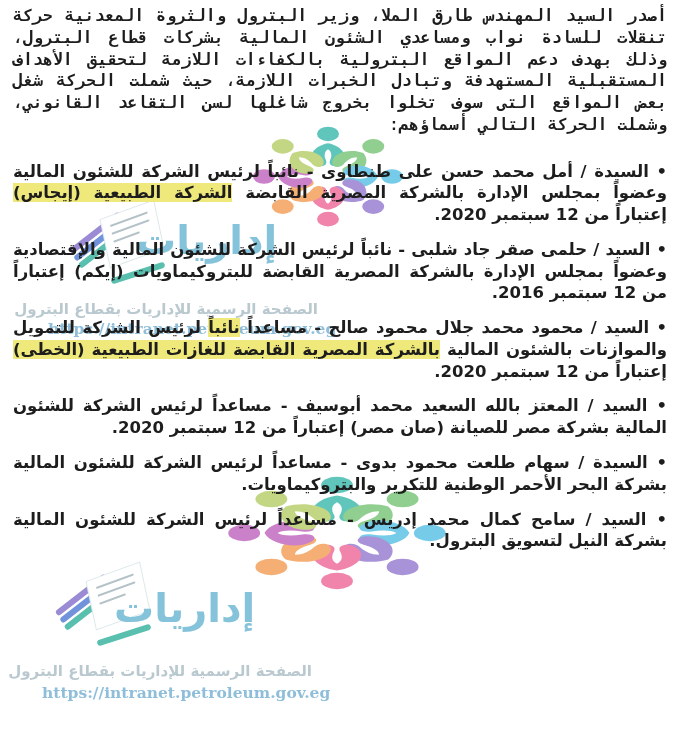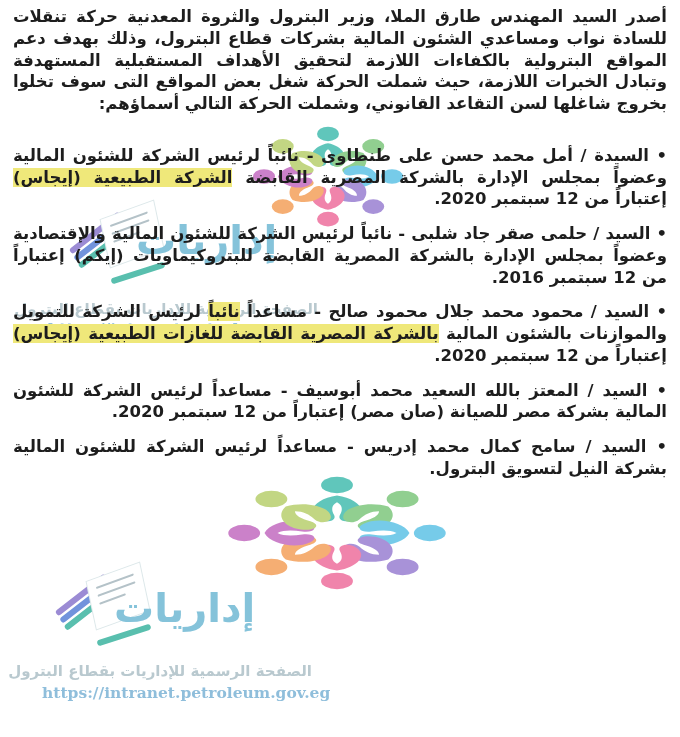--- a/index.html
+++ b/index.html
@@ -23,21 +23,21 @@
   
   .content{position:relative;z-index:2;padding:6px 13px 0 13px;}
   .para{
     margin:0 0 13px 0;
     font-size:16.5px;
     font-weight:bold;
     line-height:1.32;
     color:var(--text-color);
     text-align:justify;
   }
-  .intro{margin-bottom:30px;}
+  .intro{margin-bottom:24px;font-family:Liberation Mono, monospace;}
   .hl{background:var(--hl-color);}
   
   .wm{position:absolute;z-index:1;}
   .wm-circle-1{left:228px;top:110px;width:200px;height:133px;opacity:.85;}
   .wm-circle-2{left:192px;top:458px;width:290px;height:150px;opacity:.85;}
   .wm svg{width:100%;height:100%;display:block;}
   .wm-logo{direction:ltr;}
   .wm-logo-1{left:48px;top:208px;width:280px;height:135px;}
   .wm-logo-2{left:42px;top:562px;width:280px;height:142px;}
   .wm-brand{
@@ -164,18 +164,19 @@
     </div>
     <div class="wm-brand">إداريات</div>
     <div class="wm-caption">الصفحة الرسمية للإداريات بقطاع البترول</div>
     <div class="wm-url">https://intranet.petroleum.gov.eg</div>
   </div>
 
   <div class="content">
     <p class="para intro">أصدر السيد المهندس طارق الملا، وزير البترول والثروة المعدنية حركة تنقلات للسادة نواب ومساعدي الشئون المالية بشركات قطاع البترول، وذلك بهدف دعم المواقع البترولية بالكفاءات اللازمة لتحقيق الأهداف المستقبلية المستهدفة وتبادل الخبرات اللازمة، حيث شملت الحركة شغل بعض المواقع التى سوف تخلوا بخروج شاغلها لسن التقاعد القانوني، وشملت الحركة التالي أسماؤهم:</p>
     <p class="para bullet"><span>• </span><span>السيدة / أمل محمد حسن على طنطاوى - نائباً لرئيس الشركة للشئون المالية وعضواً بمجلس الإدارة بالشركة المصرية القابضة </span><span class="hl">الشركة الطبيعية (إيجاس)</span><span> إعتباراً من 12 سبتمبر 2020.</span></p>
     <p class="para bullet"><span>• </span><span>السيد / حلمى صقر جاد شلبى - نائباً لرئيس الشركة للشئون المالية والإقتصادية وعضواً بمجلس الإدارة بالشركة المصرية القابضة للبتروكيماويات (إيكم) إعتباراً من 12 سبتمبر 2016.</span></p>
-    <p class="para bullet"><span>• </span><span>السيد / محمود محمد جلال محمود صالح - مساعداً </span><span class="hl">نائباً</span><span> لرئيس الشركة للتمويل والموازنات بالشئون المالية </span><span class="hl">بالشركة المصرية القابضة للغازات الطبيعية (إيجاس)</span><span> إعتباراً من 12 سبتمبر 2020.</span></p>
+    <p class="para bullet"><span>• </span><span>السيد / محمود محمد جلال محمود صالح - مساعداً </span><span class="hl">نائباً</span><span> لرئيس الشركة للتمويل والموازنات بالشئون المالية </span><span class="hl">بالشركة المصرية القابضة للغازات الطبيعية (الخطى)</span><span> إعتباراً من 12 سبتمبر 2020.</span></p>
     <p class="para bullet"><span>• </span><span>السيد / المعتز بالله السعيد محمد أبوسيف - مساعداً لرئيس الشركة للشئون المالية بشركة مصر للصيانة (صان مصر) إعتباراً من 12 سبتمبر 2020.</span></p>
+    <p class="para bullet"><span>• </span><span>السيدة / سهام طلعت محمود بدوى - مساعداً لرئيس الشركة للشئون المالية بشركة البحر الأحمر الوطنية للتكرير والبتروكيماويات.</span></p>
     <p class="para bullet"><span>• </span><span>السيد / سامح كمال محمد إدريس - مساعداً لرئيس الشركة للشئون المالية بشركة النيل لتسويق البترول.</span></p>
   </div>
 
 </div>
 
 </body></html>

